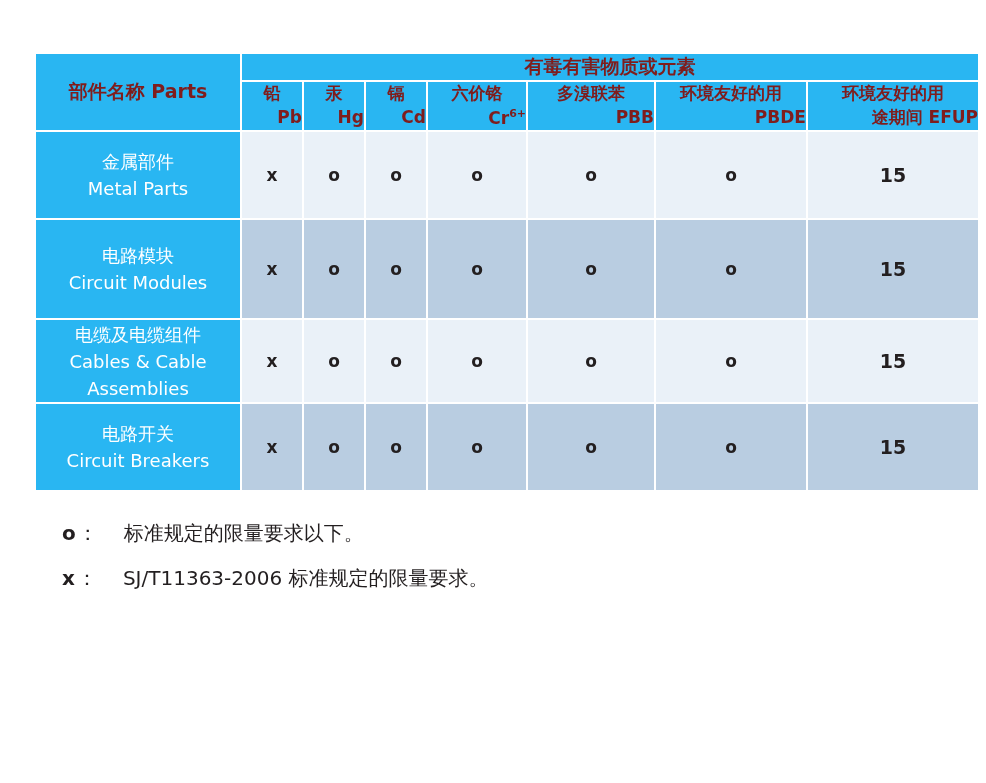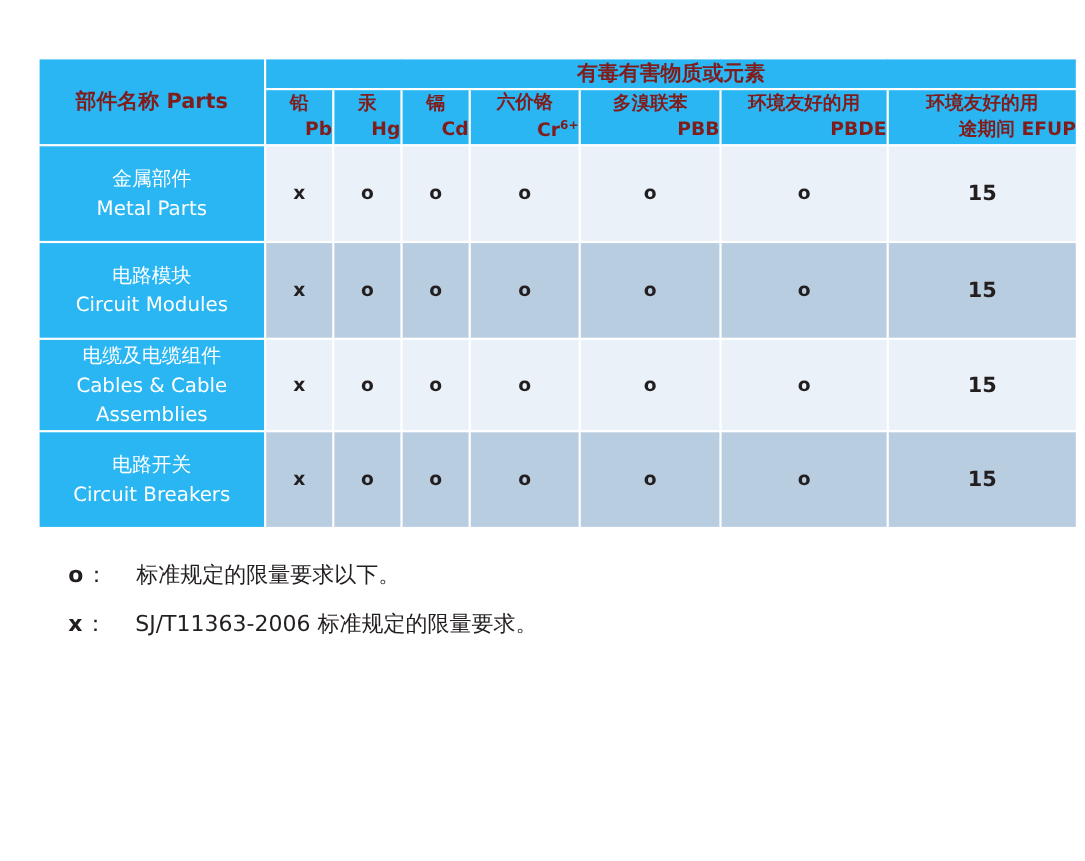--- a/index.html
+++ b/index.html
@@ -171,21 +171,21 @@
         </td>
         <td class="cell">x</td>
         <td class="cell">o</td>
         <td class="cell">o</td>
         <td class="cell">o</td>
         <td class="cell">o</td>
         <td class="cell">o</td>
         <td class="efup">15</td>
       </tr>
 
-      <tr class="dark" style="height:88px">
+      <tr class="dark" style="height:100px">
         <td class="rowlabel">
           <span class="cn">电路模块</span>
           <span class="en">Circuit Modules</span>
         </td>
         <td class="cell">x</td>
         <td class="cell">o</td>
         <td class="cell">o</td>
         <td class="cell">o</td>
         <td class="cell">o</td>
         <td class="cell">o</td>

